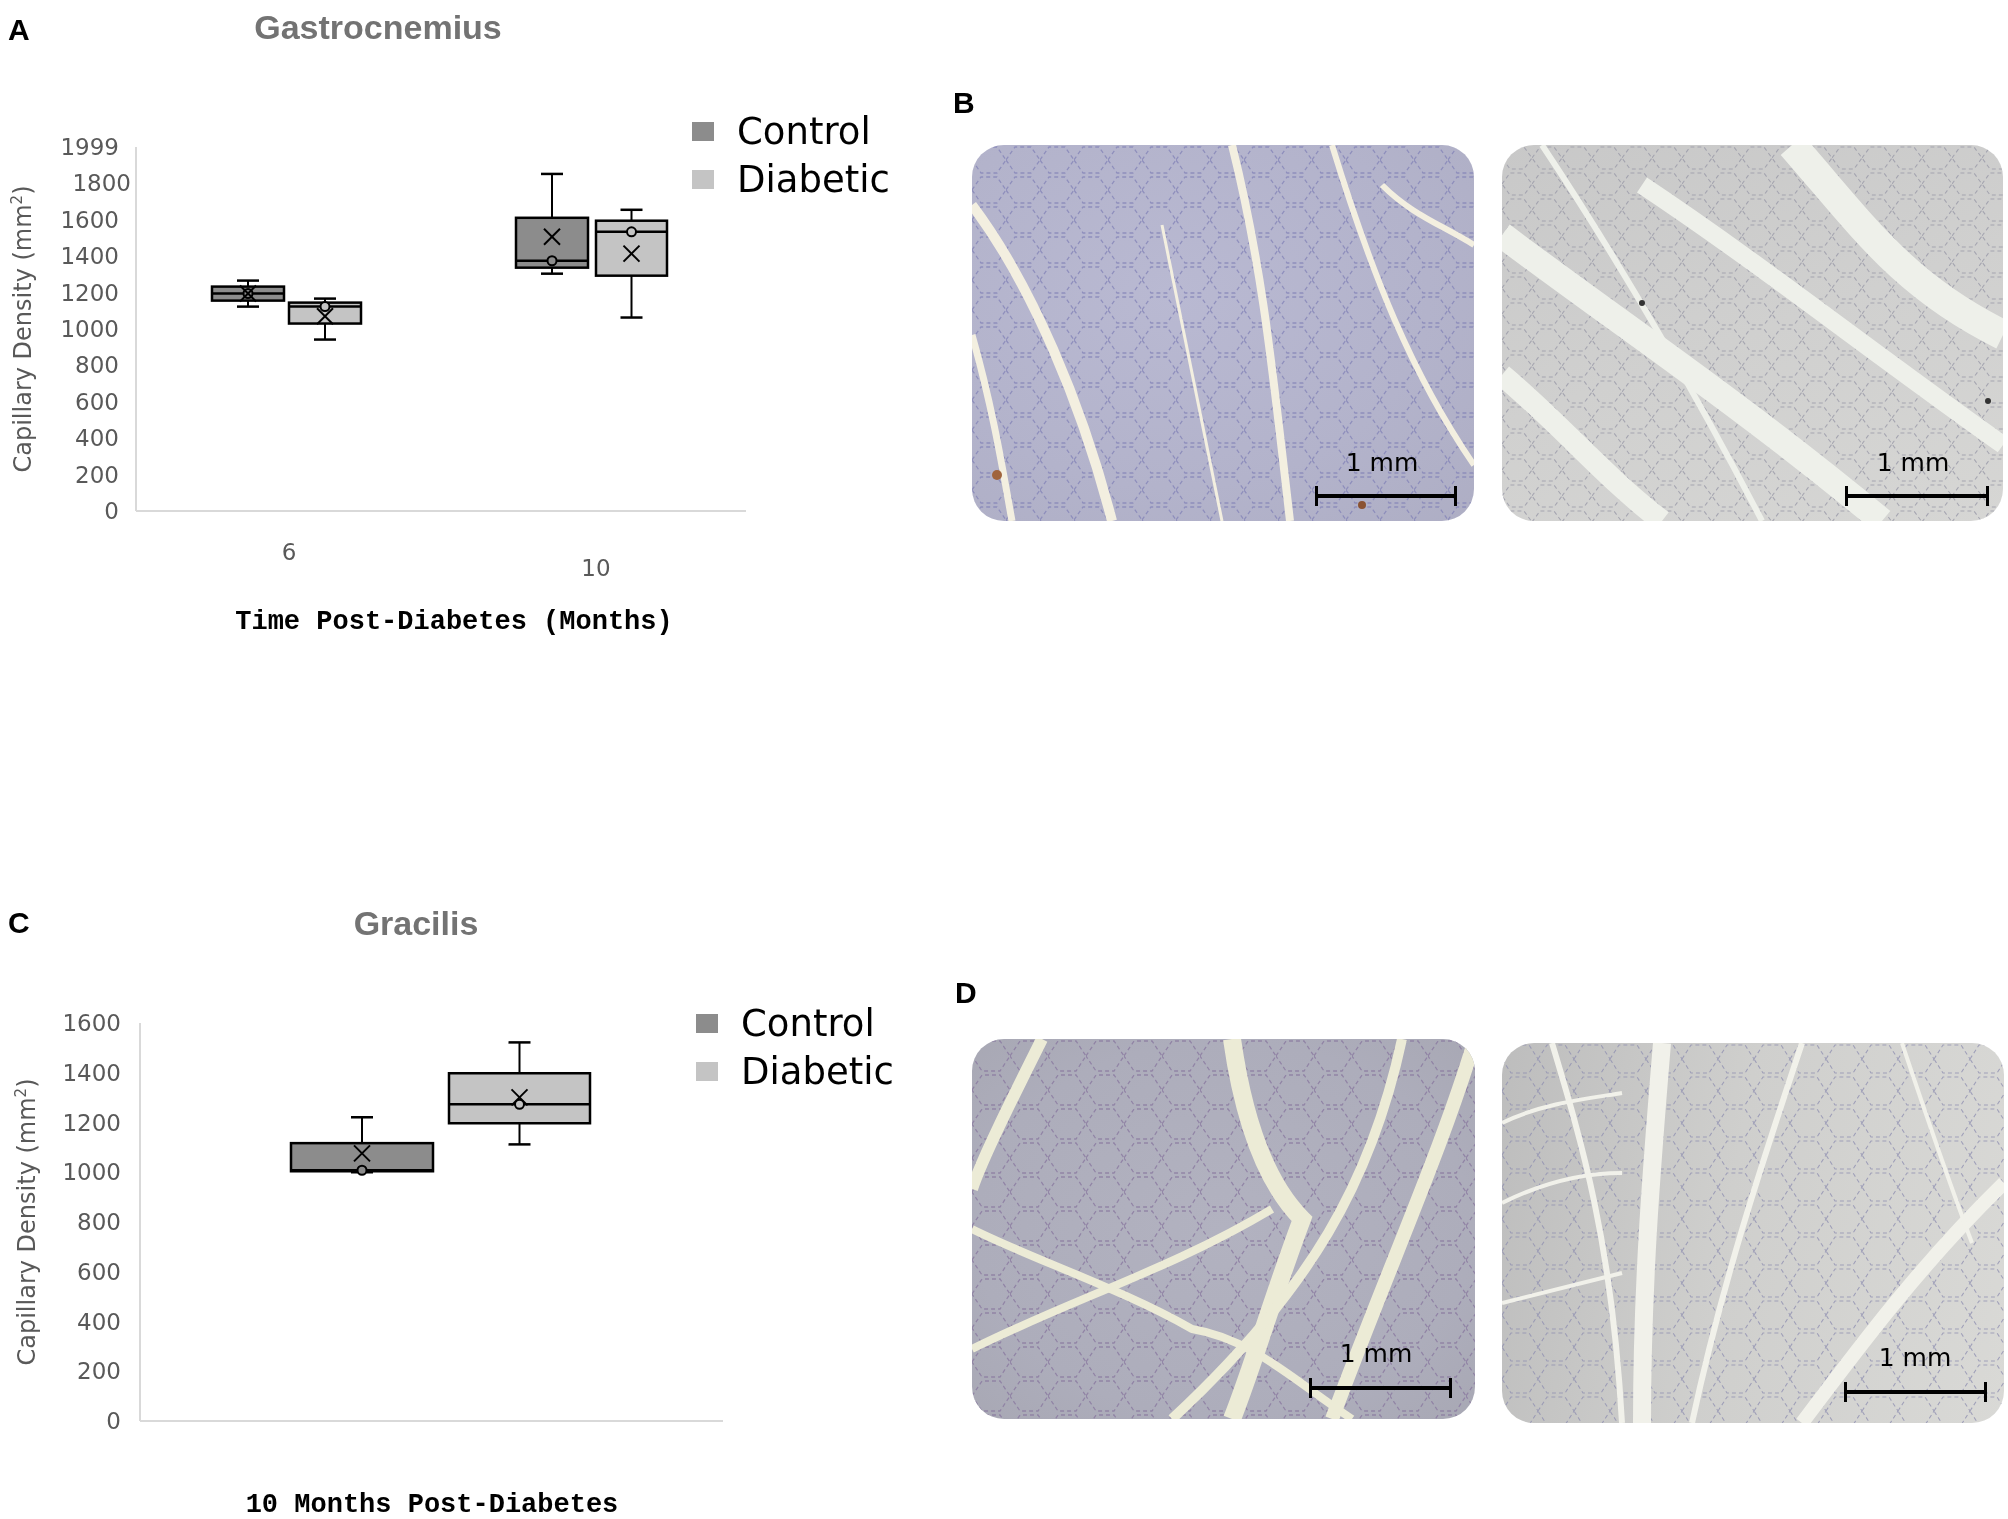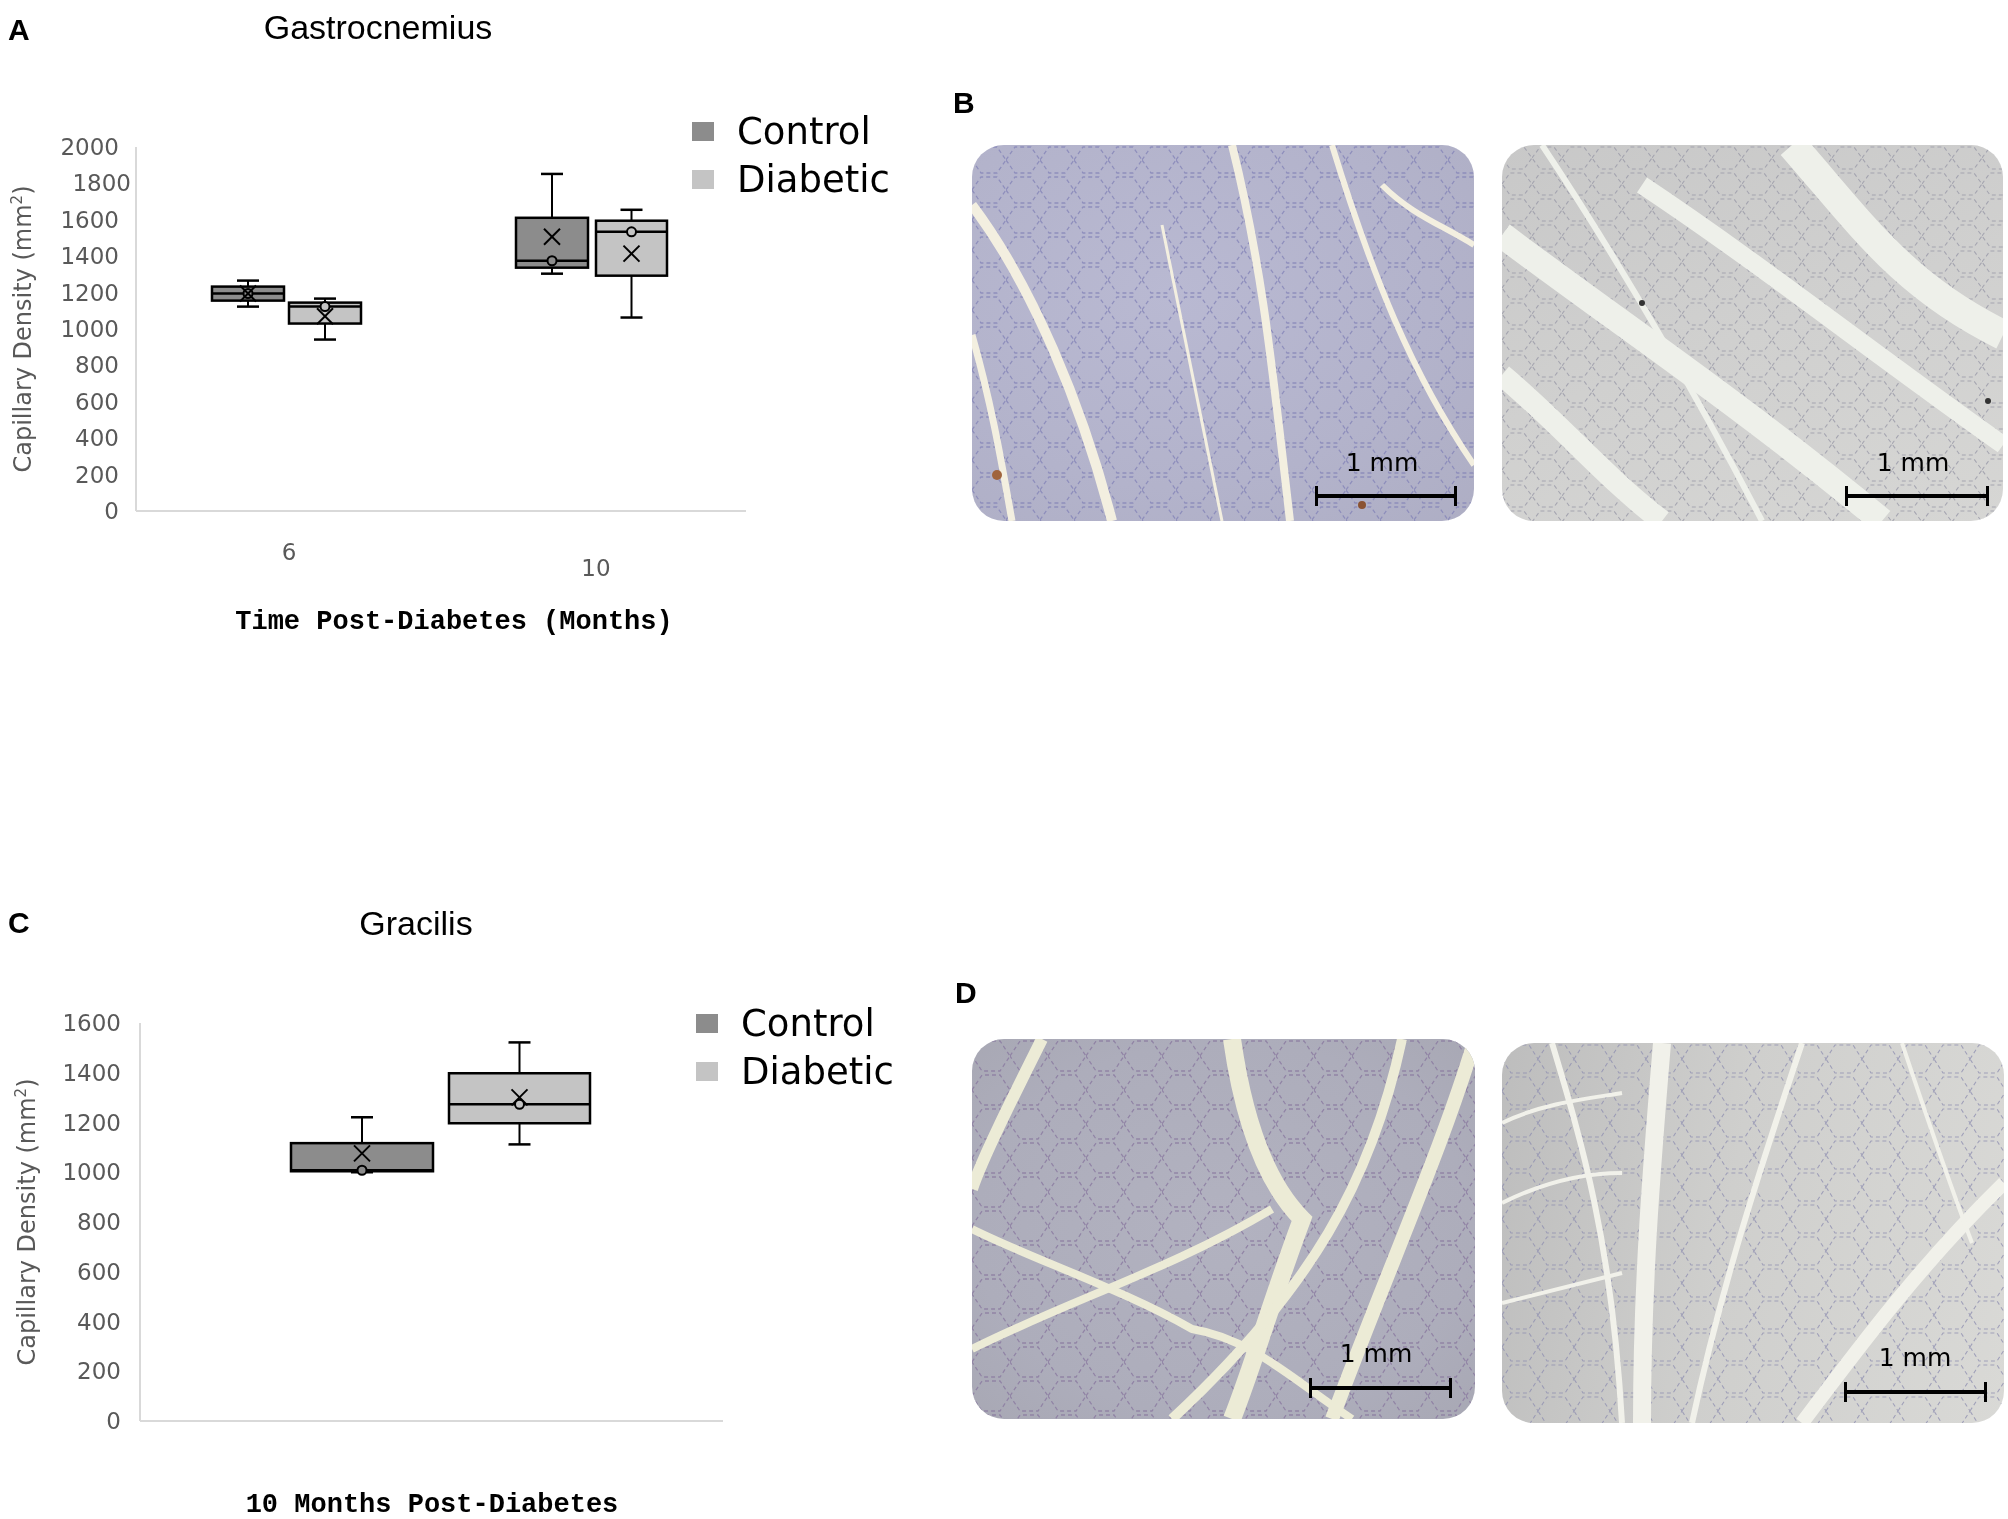--- a/index.html
+++ b/index.html
@@ -1,20 +1,20 @@
 <!DOCTYPE html>
 <html><head>
 <meta charset="utf-8">
 <style>
   html, body { margin: 0; padding: 0; background: #ffffff; }
   body { width: 2008px; height: 1519px; position: relative; overflow: hidden;
          font-family: "DejaVu Sans", "Liberation Sans", sans-serif; }
   .abs { position: absolute; }
   .panel-letter { font-family: "Liberation Sans", sans-serif; font-weight: bold; font-size: 30px; color: #000; line-height: 1; }
-  .chart-title { font-family: "Liberation Sans", sans-serif; font-weight: normal; font-size: 34px; color: #000000; line-height: 1; transform: translateX(-50%); white-space: nowrap; }
+  .chart-title { font-family: "Liberation Sans", sans-serif; font-weight: bold; font-size: 34px; color: #737373; line-height: 1; transform: translateX(-50%); white-space: nowrap; }
   .xlabel { font-family: Liberation Mono, monospace; font-weight: bold; font-size: 27px; color: #000; line-height: 1; transform: translate(-50%,-50%); white-space: nowrap; }
   .ytick { font-size: 23px; color: #595959; line-height: 1; transform: translateY(-50%); text-align: right; width: 90px; }
   .xtick { font-size: 23px; color: #595959; line-height: 1; transform: translate(-50%,-50%); }
   .ylabel { font-size: 24px; color: #595959; white-space: nowrap; line-height: 1;
             transform: translate(-50%,-50%) rotate(-90deg); }
   .ylabel sup { font-size: 15px; vertical-align: 9px; }
   .legend-item { display: flex; align-items: center; height: 30px; }
   .legend-swatch { width: 22px; height: 19px; margin-right: 23px; }
   .legend-label { font-size: 37px; color: #000; line-height: 1; }
   .micro { position: absolute; overflow: hidden; border-radius: 32px; }
@@ -41,21 +41,21 @@
       <div class="abs ytick" style="left: 29px; top: 511px;">0</div>
       <div class="abs ytick" style="left: 29px; top: 474.6px;">200</div>
       <div class="abs ytick" style="left: 29px; top: 438.2px;">400</div>
       <div class="abs ytick" style="left: 29px; top: 401.8px;">600</div>
       <div class="abs ytick" style="left: 29px; top: 365.4px;">800</div>
       <div class="abs ytick" style="left: 29px; top: 329px;">1000</div>
       <div class="abs ytick" style="left: 29px; top: 292.6px;">1200</div>
       <div class="abs ytick" style="left: 29px; top: 256.2px;">1400</div>
       <div class="abs ytick" style="left: 29px; top: 219.8px;">1600</div>
       <div class="abs ytick" style="left: 41px; top: 183.4px;">1800</div>
-      <div class="abs ytick" style="left: 29px; top: 147px;">2000</div>
+      <div class="abs ytick" style="left: 29px; top: 147px;">1999</div>
     </div>
 
   <svg class="plot" id="plot-a" width="2008" height="1519">
       <line x1="136" y1="147" x2="136" y2="511" stroke="#d9d9d9" stroke-width="2"></line>
       <line x1="136" y1="511" x2="746" y2="511" stroke="#d9d9d9" stroke-width="2"></line>
       <g>
         <line x1="248" y1="280.58799999999997" x2="248" y2="286.594" stroke="#000" stroke-width="2"></line>
         <line x1="248" y1="300.608" x2="248" y2="306.61400000000003" stroke="#000" stroke-width="2"></line>
         <line x1="237" y1="280.58799999999997" x2="259" y2="280.58799999999997" stroke="#000" stroke-width="2.5"></line>
         <line x1="237" y1="306.61400000000003" x2="259" y2="306.61400000000003" stroke="#000" stroke-width="2.5"></line>

